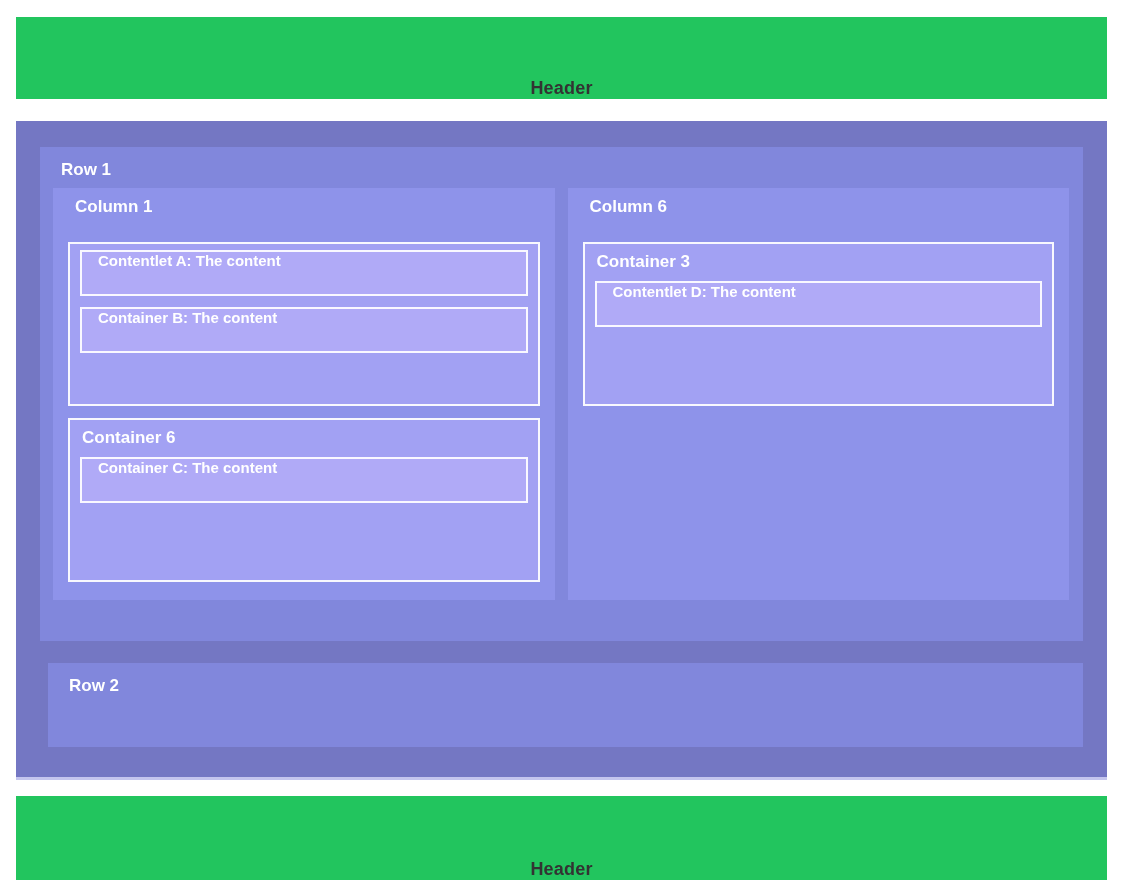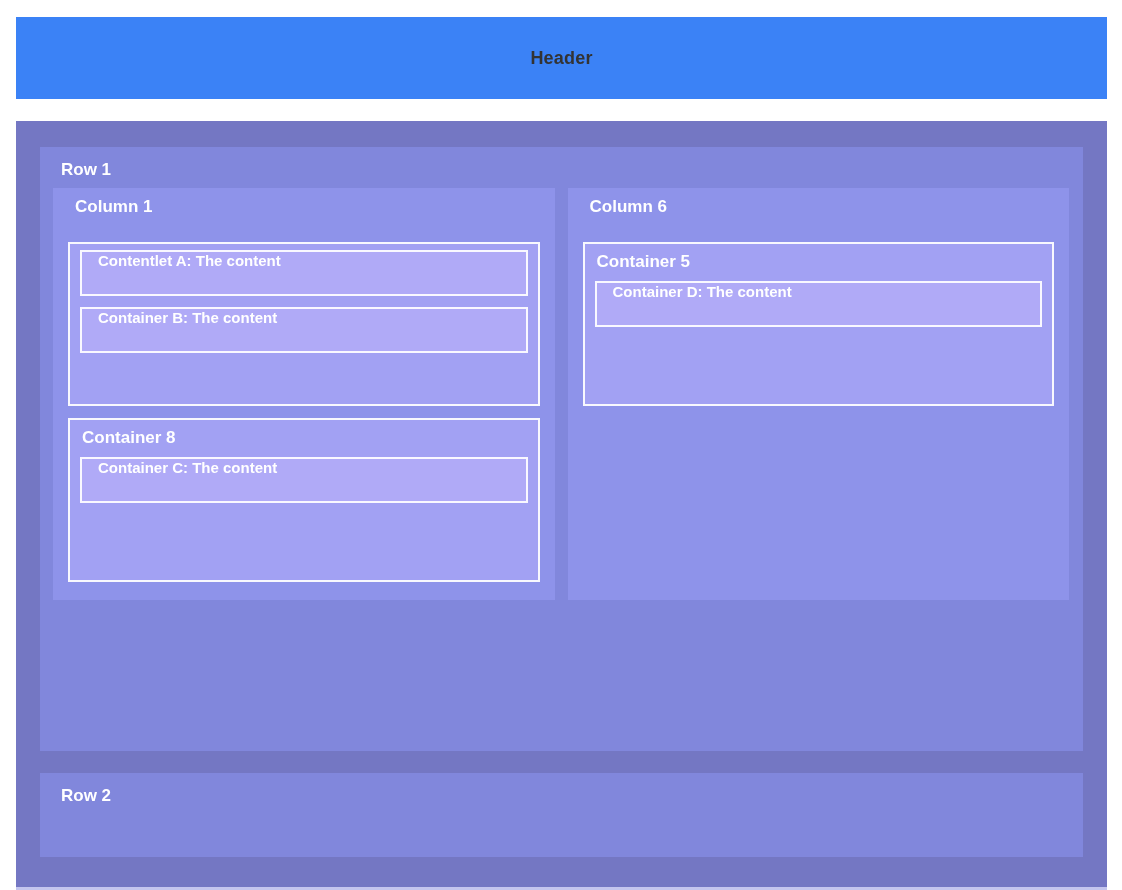--- a/index.html
+++ b/index.html
@@ -9,45 +9,45 @@
     background: #ffffff;
     width: 1122px;
     height: 890px;
     font-family: "Liberation Sans", sans-serif;
     font-weight: bold;
     overflow: hidden;
   }
   .band {
     margin-left: 16px;
     margin-right: 15px;
-    background: #3b82f6;
+    background: #22c55e;
     display: flex;
-    align-items: center;
+    align-items: flex-end;
     justify-content: center;
     color: #333333;
     font-size: 18px;
     letter-spacing: 0.2px;
   }
   .header-band { margin-top: 17px; height: 82px; margin-bottom: 22px; }
   .footer-band { height: 84px; }
 
   .layout-body {
     margin: 0 15px 16px 16px;
     background: #7477c3;
     padding: 26px 24px 30px 24px;
     border-bottom: 3px solid #c4c5ee;
   }
 
   .layout-row {
     background: #8187dc;
     box-sizing: border-box;
     padding: 12px 14px 0 13px;
   }
-  .row-1 { height: 604px; }
-  .row-2 { height: 84px; margin-top: 22px; }
+  .row-1 { height: 494px; }
+  .row-2 { height: 84px; margin-top: 22px; margin-left: 8px; }
 
   .row-label {
     color: #ffffff;
     font-size: 17px;
     padding-left: 8px;
     height: 29px;
     line-height: 21px;
   }
 
   .columns {
@@ -122,34 +122,34 @@
           <div class="container-box">
             <div class="contentlet">
               <span>Contentlet A: The content</span>
             </div>
             <div class="contentlet">
               <span>Container B: The content</span>
             </div>
           </div>
 
           <div class="container-box">
-            <div class="container-label">Container 8</div>
+            <div class="container-label">Container 6</div>
             <div class="contentlet">
               <span>Container C: The content</span>
             </div>
           </div>
         </div>
 
         <div class="layout-column">
           <div class="column-label">Column 6</div>
 
           <div class="container-box">
-            <div class="container-label">Container 5</div>
+            <div class="container-label">Container 3</div>
             <div class="contentlet">
-              <span>Container D: The content</span>
+              <span>Contentlet D: The content</span>
             </div>
           </div>
         </div>
 
       </div>
     </div>
 
     <div class="layout-row row-2">
       <div class="row-label">Row 2</div>
     </div>

